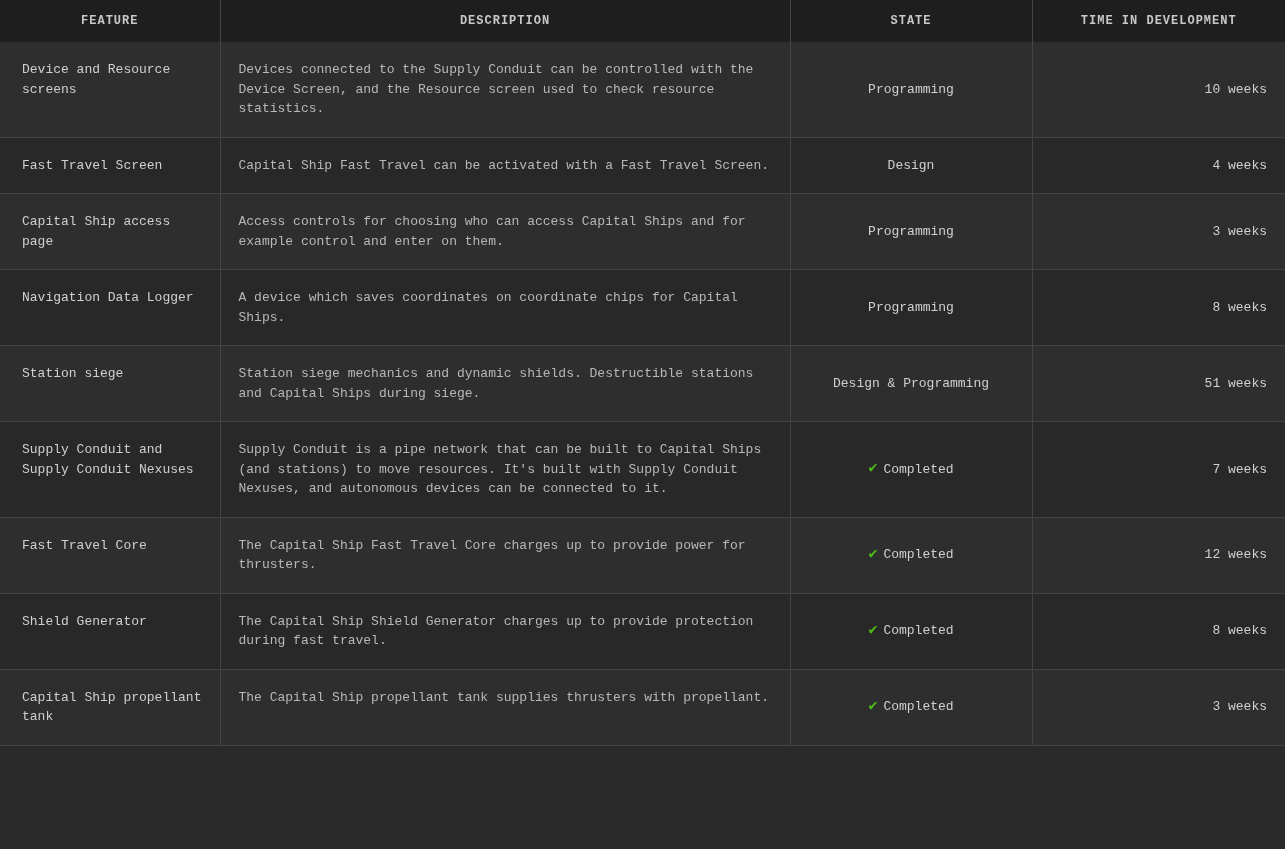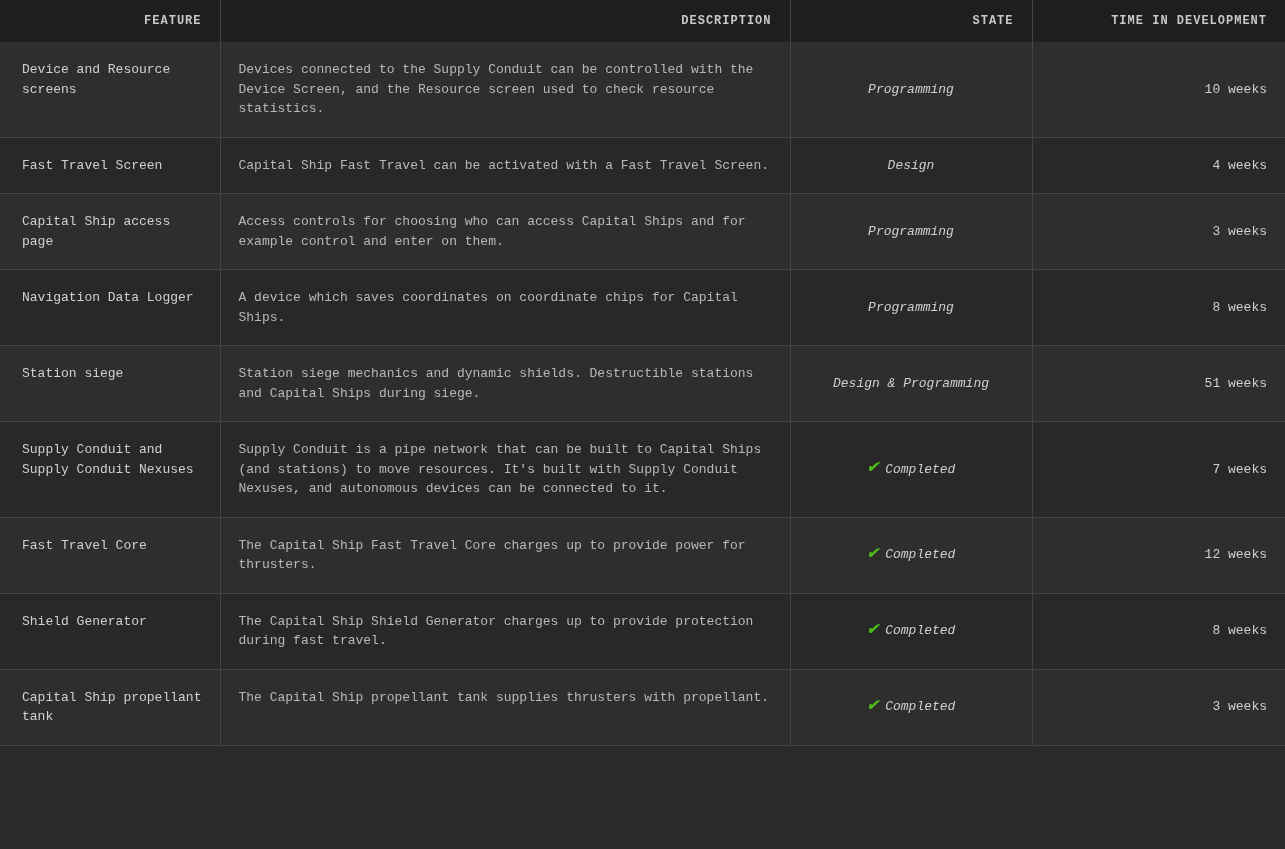--- a/index.html
+++ b/index.html
@@ -30,21 +30,21 @@
     colgroup col:nth-child(2) { width: 570px; }
     colgroup col:nth-child(3) { width: 242px; }
     colgroup col:nth-child(4) { width: 253px; }
 
     thead tr {
       background-color: #1e1e1e;
     }
 
     thead th {
       padding: 14px 18px;
-      text-align: right;
+      text-align: center;
       font-size: 12px;
       font-weight: bold;
       letter-spacing: 1px;
       color: #c8c8c8;
       border-right: 1px solid #444;
       text-transform: uppercase;
     }
 
     thead th:last-child {
       border-right: none;
@@ -83,21 +83,20 @@
     .desc-col {
       font-size: 13px;
       color: #b8b8b8;
     }
 
     .state-col {
       text-align: center;
       vertical-align: middle;
       font-size: 13px;
       color: #d0d0d0;
-      font-style: italic;
     }
 
     .time-col {
       text-align: right;
       vertical-align: middle;
       font-size: 13px;
       color: #d0d0d0;
     }
 
     .completed {

